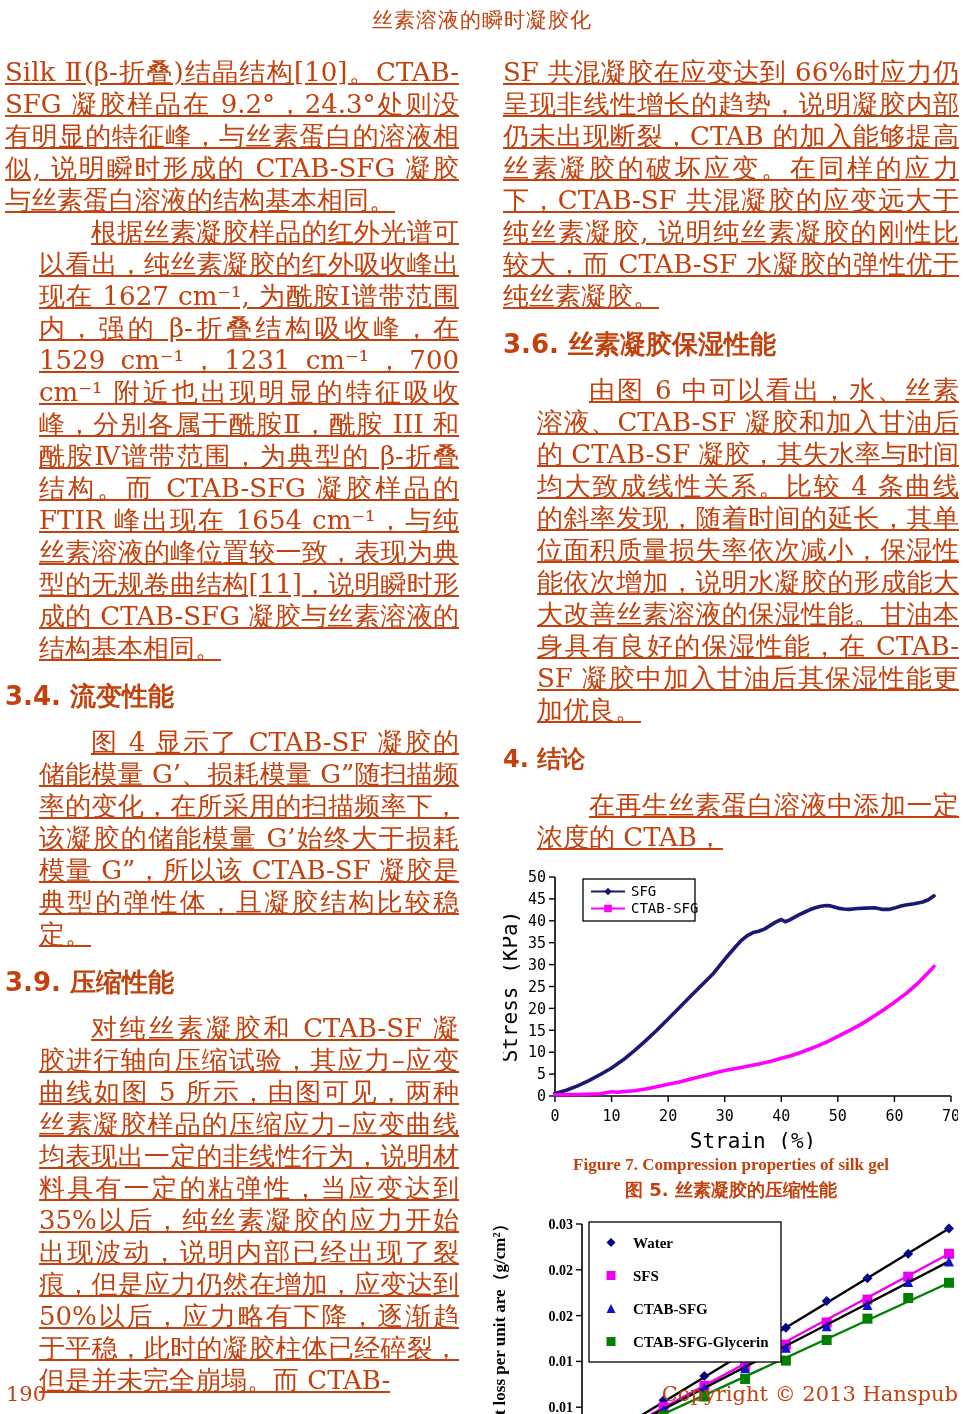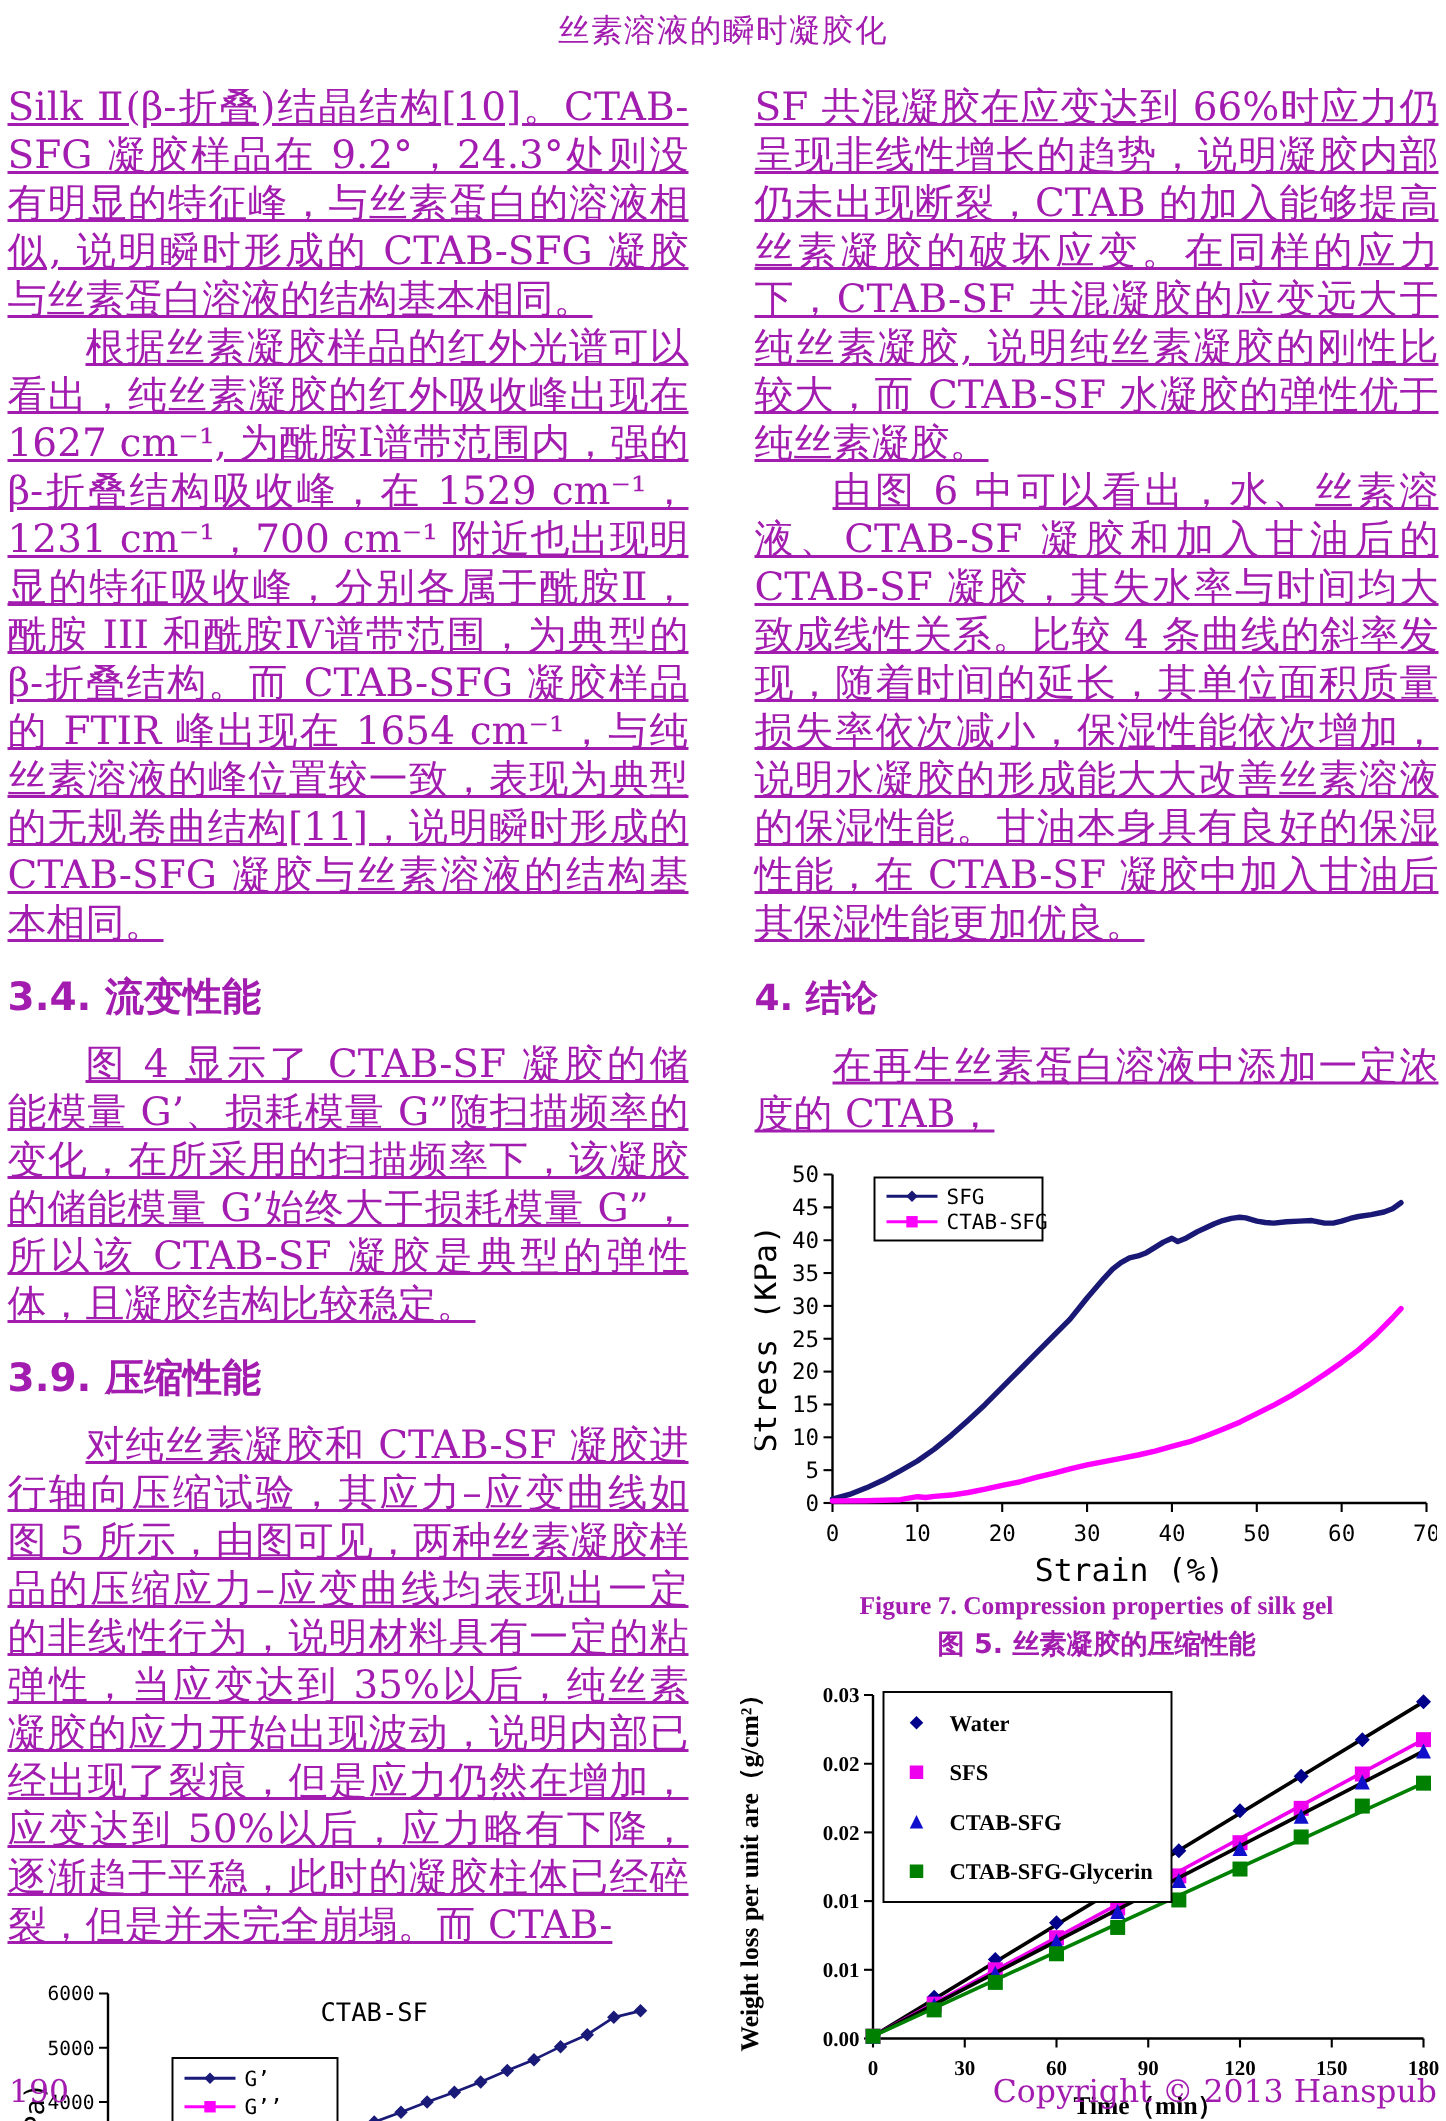--- a/index.html
+++ b/index.html
@@ -1,22 +1,22 @@
 <!DOCTYPE html>
 <html><head>
 <meta charset="utf-8">
 <style>
   html,body{margin:0;padding:0;background:#ffffff;}
-  .page{position:relative;width:964px;height:1414px;background:#ffffff;color:#a21caf;
+  .page{position:relative;width:964px;height:1414px;background:#ffffff;color:#c2410c;
         font-family:"DejaVu Serif","Liberation Serif",serif;overflow:hidden;}
   .page-title{text-align:center;font-size:21px;padding-top:6px;letter-spacing:1px;}
   .columns{display:flex;gap:44px;padding:0 5px;margin-top:22px;}
   .col{width:456px;}
   p.body{font-size:26px;line-height:32px;text-align:justify;margin:0;text-decoration:underline;}
-  p.indent{text-indent:2em;}
+  p.indent{text-indent:2em;margin-left:34px;}
   h3.sec{font-family:"DejaVu Sans","Liberation Sans",sans-serif;font-size:26px;
          font-weight:bold;margin:15px 0 12px 0;}
   h2.sec{font-family:"DejaVu Sans","Liberation Sans",sans-serif;font-size:24px;
          font-weight:bold;margin:17px 0 14px 0;}
   figure{margin:0;text-align:center;}
   .fig4-wrap{margin:14px 0 0 10px;}
   .fig5-wrap{margin:8px 0 0 0;}
   .fig6-wrap{margin:10px 0 0 -16px;}
   .cap{display:block;}
   .cap-en{font-weight:bold;font-size:17px;font-family:"Liberation Serif","DejaVu Serif",serif;}
@@ -120,20 +120,21 @@
             <line x1="108" y1="90.5" x2="142" y2="90.5" stroke="#ff00ff" stroke-width="2"></line>
             <rect x="121.2" y="86.7" width="7.6" height="7.6" fill="#ff00ff"></rect>
             <text x="148" y="95.4" font-family="&quot;DejaVu Sans Mono&quot;, monospace" font-size="14">G’’</text>
           </svg>
 
       </figure>
     </div>
 
     <div class="col">
       <p class="body">SF 共混凝胶在应变达到 66%时应力仍呈现非线性增长的趋势，说明凝胶内部仍未出现断裂，CTAB 的加入能够提高丝素凝胶的破坏应变。在同样的应力下，CTAB-SF 共混凝胶的应变远大于纯丝素凝胶, 说明纯丝素凝胶的刚性比较大，而 CTAB-SF 水凝胶的弹性优于纯丝素凝胶。</p>
+      <h3 class="sec">3.6. 丝素凝胶保湿性能</h3>
       <p class="body indent">由图 6 中可以看出，水、丝素溶液、CTAB-SF 凝胶和加入甘油后的 CTAB-SF 凝胶，其失水率与时间均大致成线性关系。比较 4 条曲线的斜率发现，随着时间的延长，其单位面积质量损失率依次减小，保湿性能依次增加，说明水凝胶的形成能大大改善丝素溶液的保湿性能。甘油本身具有良好的保湿性能，在 CTAB-SF 凝胶中加入甘油后其保湿性能更加优良。</p>
       <h2 class="sec">4. 结论</h2>
       <p class="body indent">在再生丝素蛋白溶液中添加一定浓度的 CTAB，</p>
 
       <figure class="fig5-wrap">
         <svg viewBox="0 0 455 288" width="455" height="288">
             <path d="M52,16 L52,235 L448,235" fill="none" stroke="#000" stroke-width="1.6"></path>
             <line x1="52" y1="235" x2="52" y2="241" stroke="#000" stroke-width="1.4"></line>
             <text x="52" y="260" text-anchor="middle" font-family="&quot;DejaVu Sans Mono&quot;, monospace" font-size="15" font-weight="normal">0</text>
             <line x1="108.57142857142857" y1="235" x2="108.57142857142857" y2="241" stroke="#000" stroke-width="1.4"></line>

